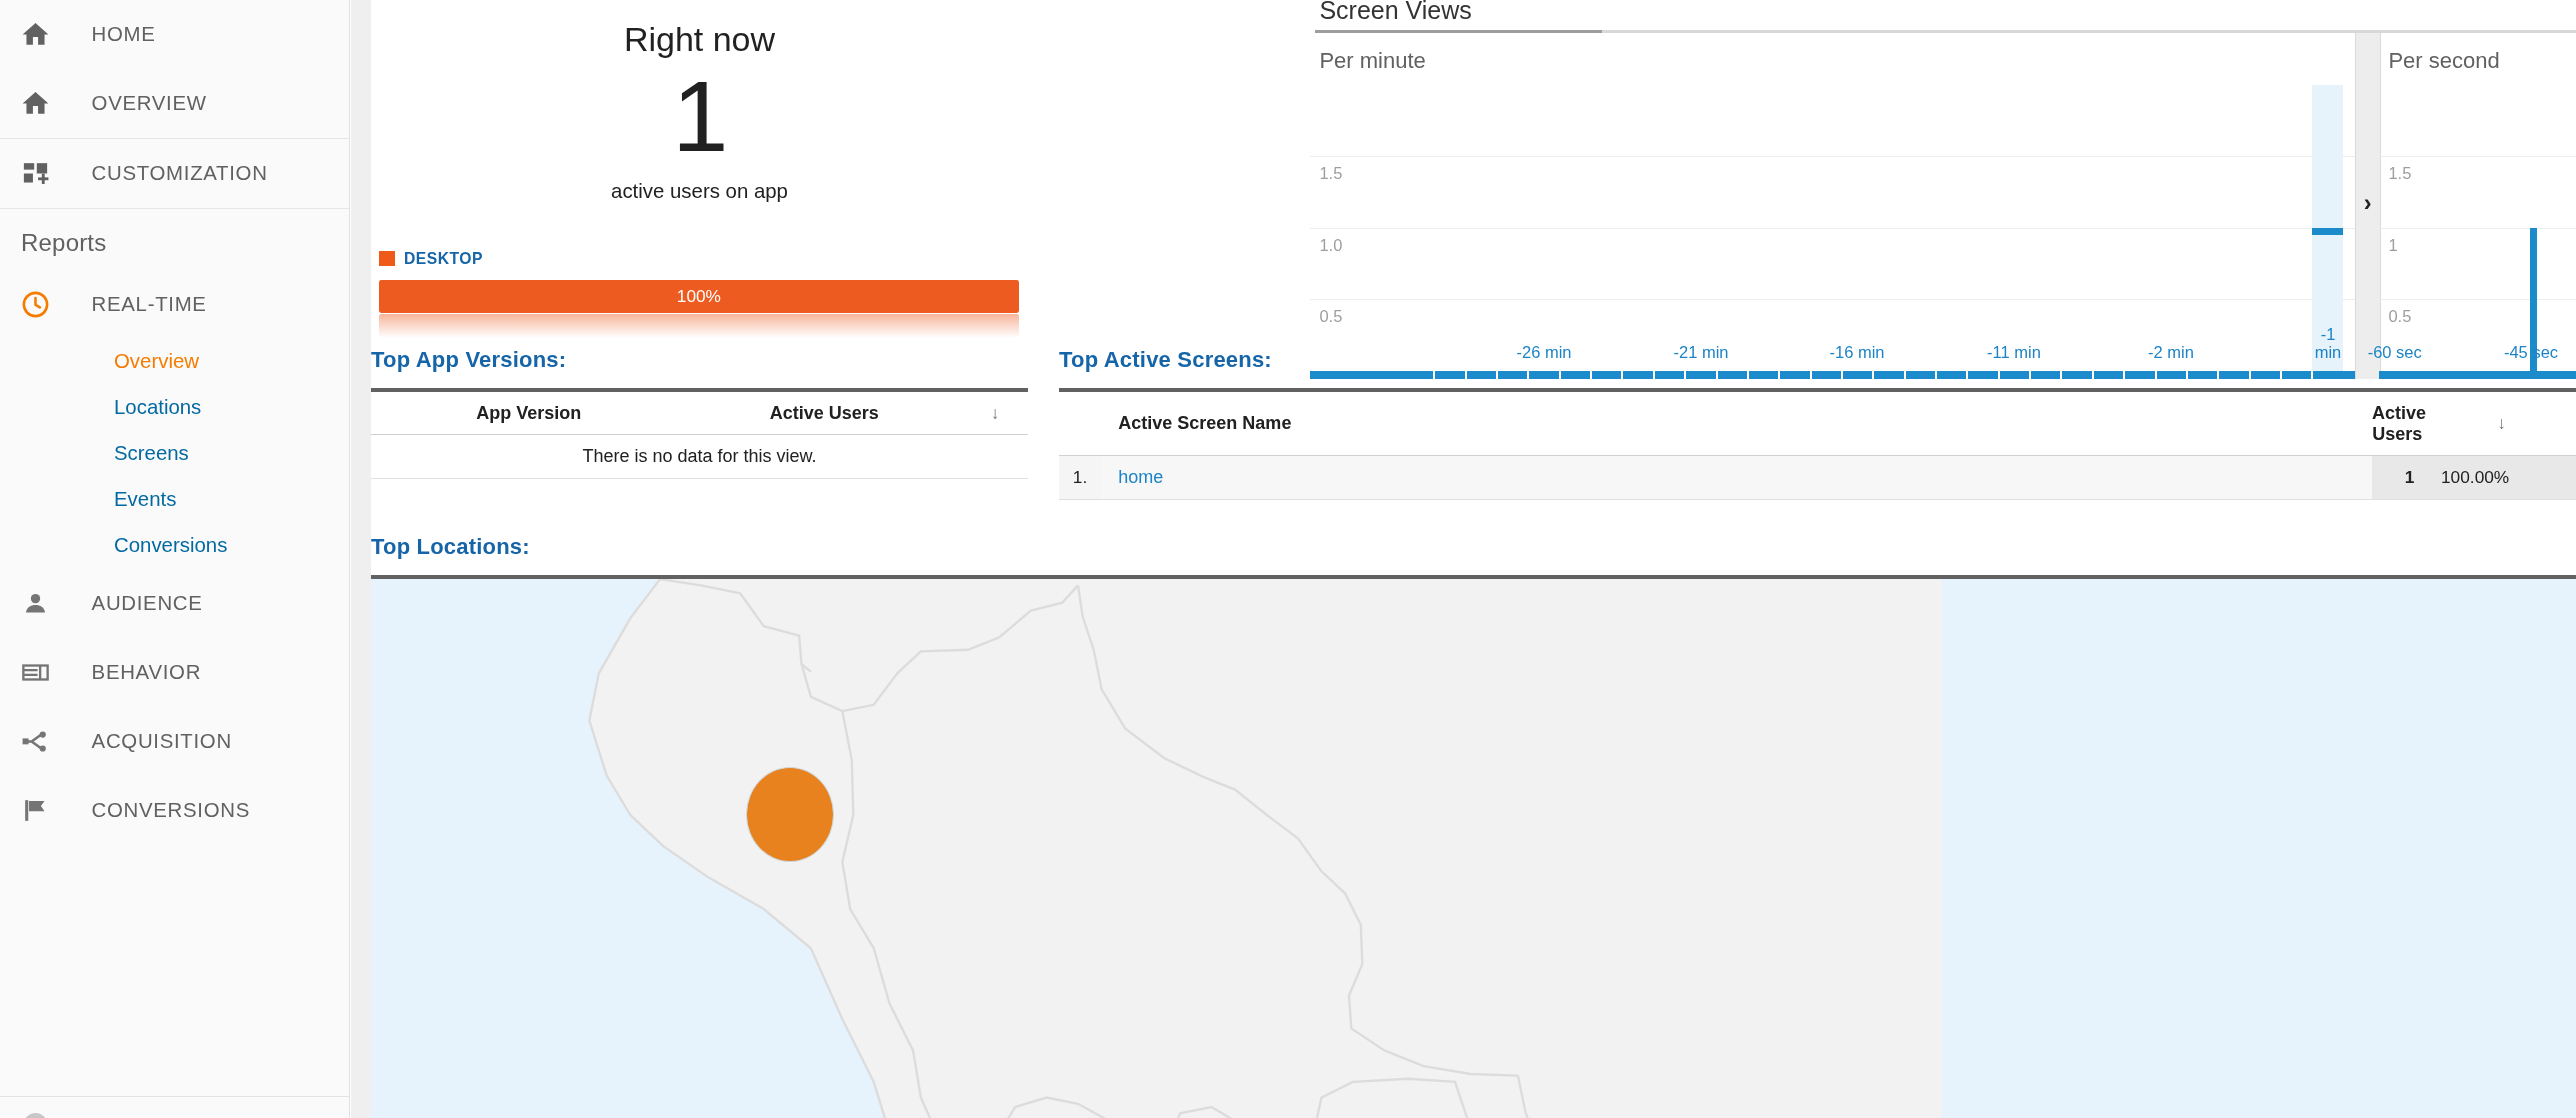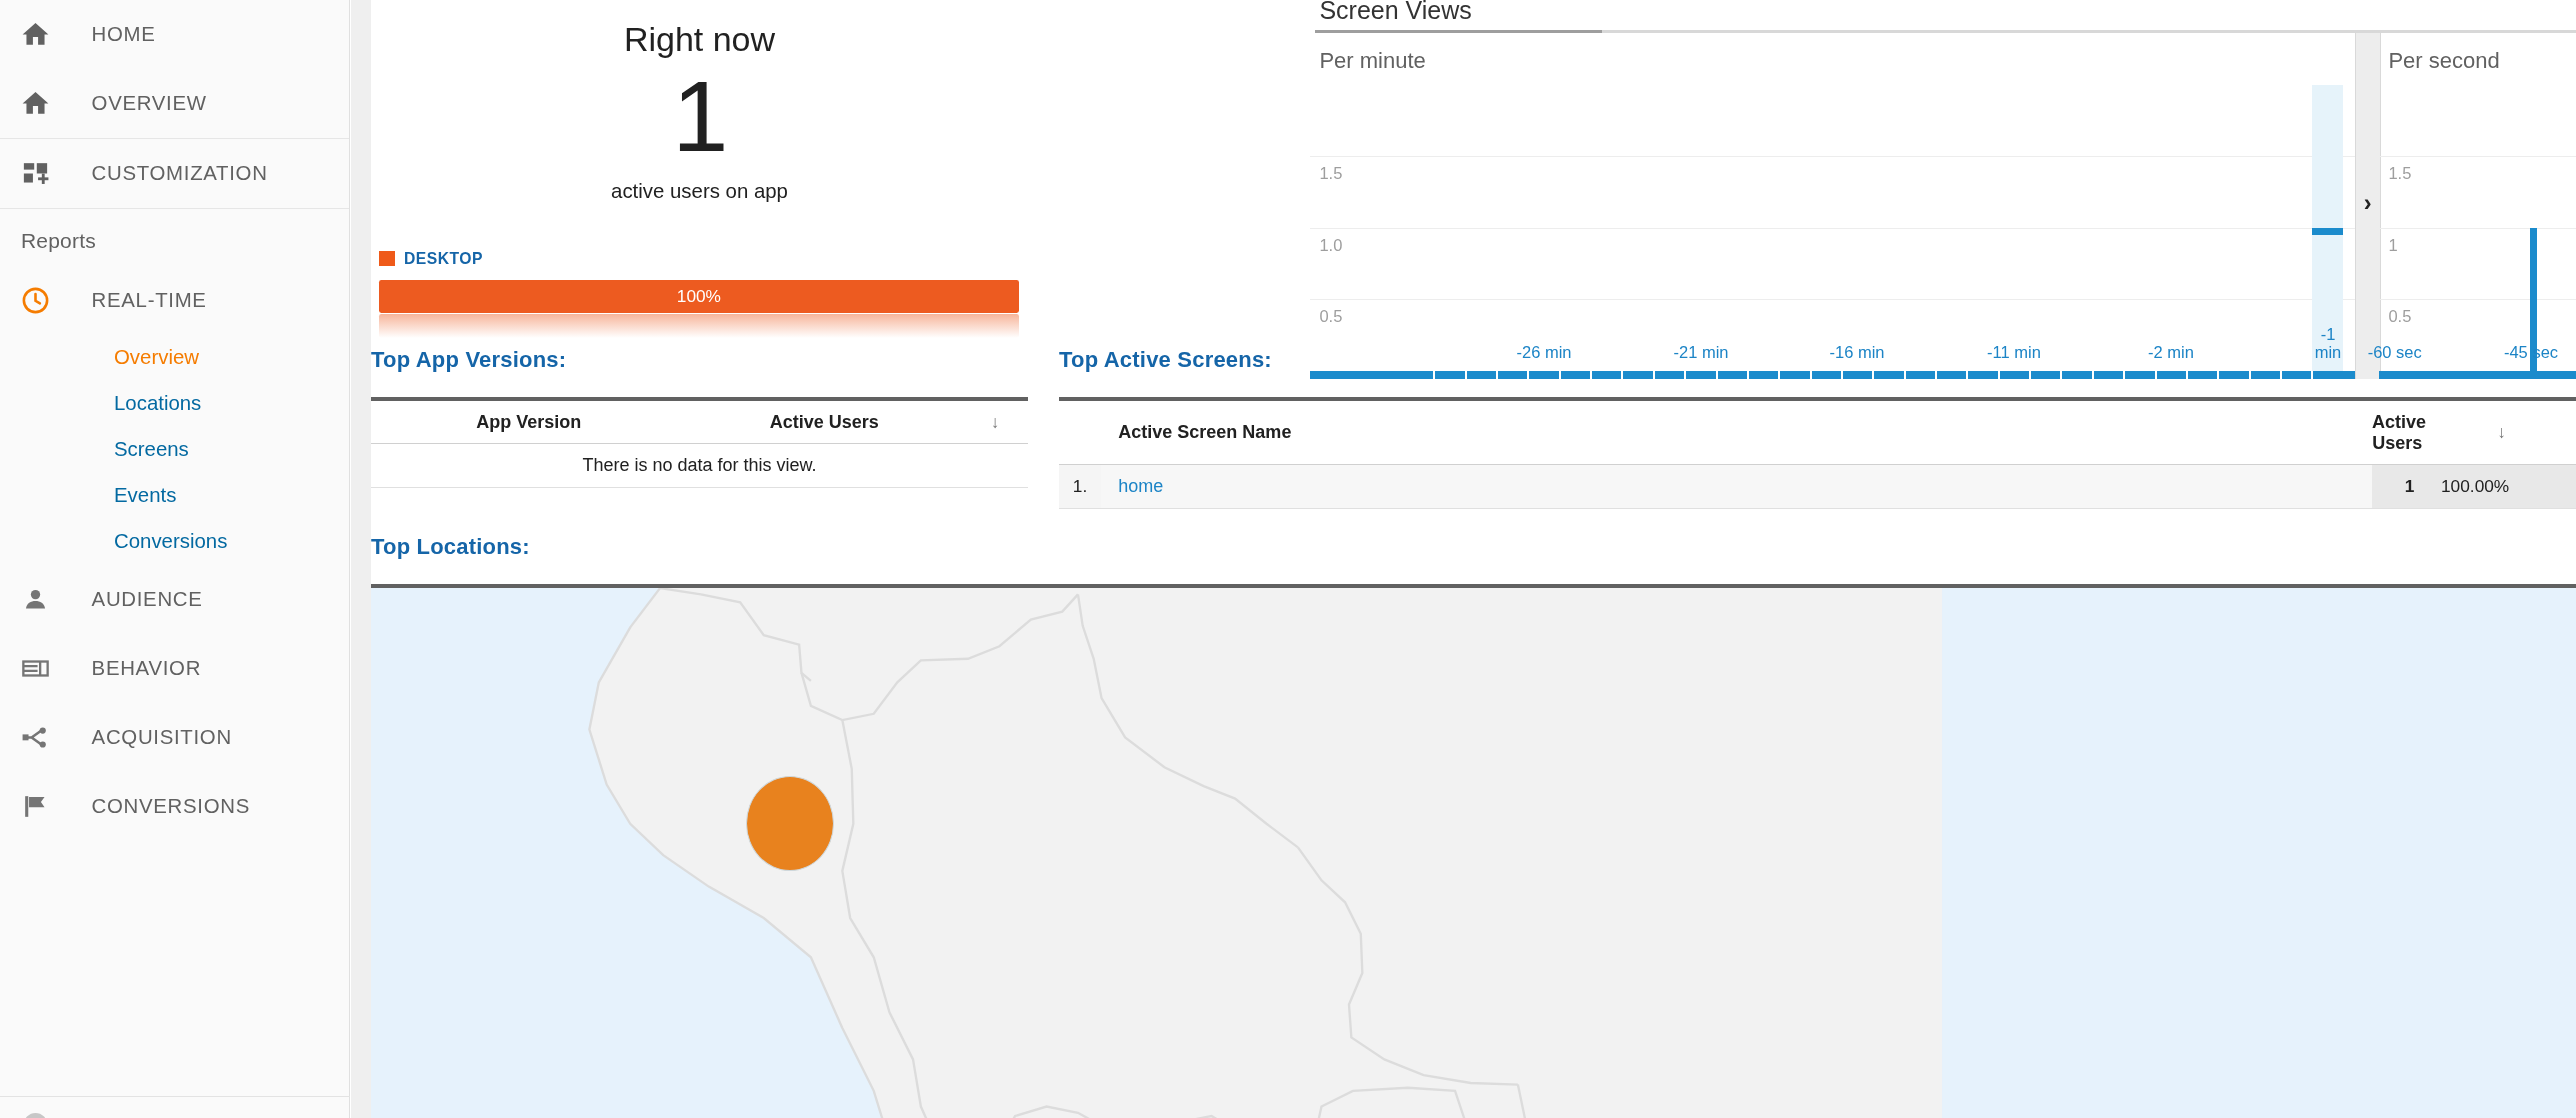--- a/index.html
+++ b/index.html
@@ -19,21 +19,21 @@
     display:flex;align-items:center;height:69px;padding-left:19.6px;box-sizing:border-box;
     cursor:pointer;
   }
   .nav-item .ico{width:47px;display:flex;align-items:center;justify-content:flex-start;}
   .nav-item .lbl{
     font-size:20.4px;letter-spacing:0.7px;color:#616161;font-weight:400;
     padding-left:25px;
   }
   .nav-sep{height:0.8px;background:#e6e6e6;margin:0;}
   .reports-label{
-    font-size:21px;color:#616161;padding:20.4px 0 12.6px 21px;letter-spacing:0.2px;
+    font-size:24px;color:#616161;padding:20.4px 0 12.6px 21px;letter-spacing:0.2px;
   }
   .nav-item.realtime .lbl{color:#616161;}
   .sub-item{
     padding-left:114px;height:46px;display:flex;align-items:center;
     font-size:20.4px;color:#0369a1;cursor:pointer;
   }
   .sub-item.active{color:#f57c00;}
   .sidebar-bottom-sep{
     position:absolute;left:0;top:1096px;width:350px;height:0.8px;background:#e3e3e3;
   }
@@ -103,21 +103,21 @@
   .axisbar{position:absolute;left:0;right:0;bottom:0;height:7.9px;background:#1b8bcc;overflow:hidden;}
   .tickmark{position:absolute;top:0;width:1.6px;height:7.9px;background:#fff;}
 
   .hilite{position:absolute;bottom:7.9px;background:#e6f3fa;}
   .barcap{position:absolute;height:7px;background:#1b8bcc;}
   .secbar{position:absolute;bottom:7.9px;width:7px;background:#1b8bcc;}
 
   
   .tbl-block{position:absolute;}
   .tbl-title{
-    font-size:22px;font-weight:bold;color:#1565a8;letter-spacing:0.2px;padding-bottom:24px;
+    font-size:22px;font-weight:bold;color:#1565a8;letter-spacing:0.2px;padding-bottom:15px;
   }
   .tbl-rule{height:3.9px;background:#616161;}
   table.gat{border-collapse:collapse;width:100%;font-size:17.3px;table-layout:fixed;}
   table.gat th{
     font-weight:bold;color:#212121;font-size:18px;padding:11px 0 10.2px 0;
     border-bottom:0.8px solid #d0d0d0;background:#fff;
   }
   table.gat td{padding:11px 0;color:#212121;border-bottom:0.8px solid #e0e0e0;}
   .nodata{text-align:center;color:#212121;font-size:18px;margin-left:40px;}
   .sort-arrow{color:#757575;font-size:17.3px;}

